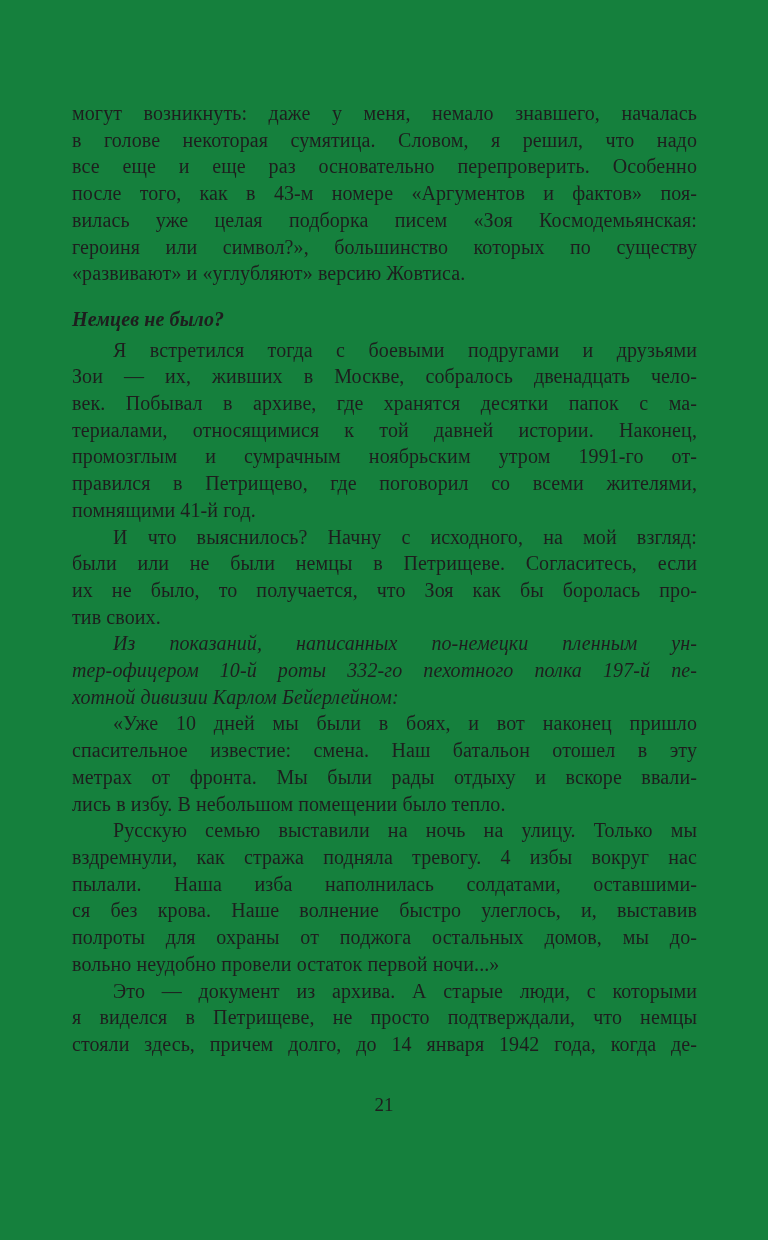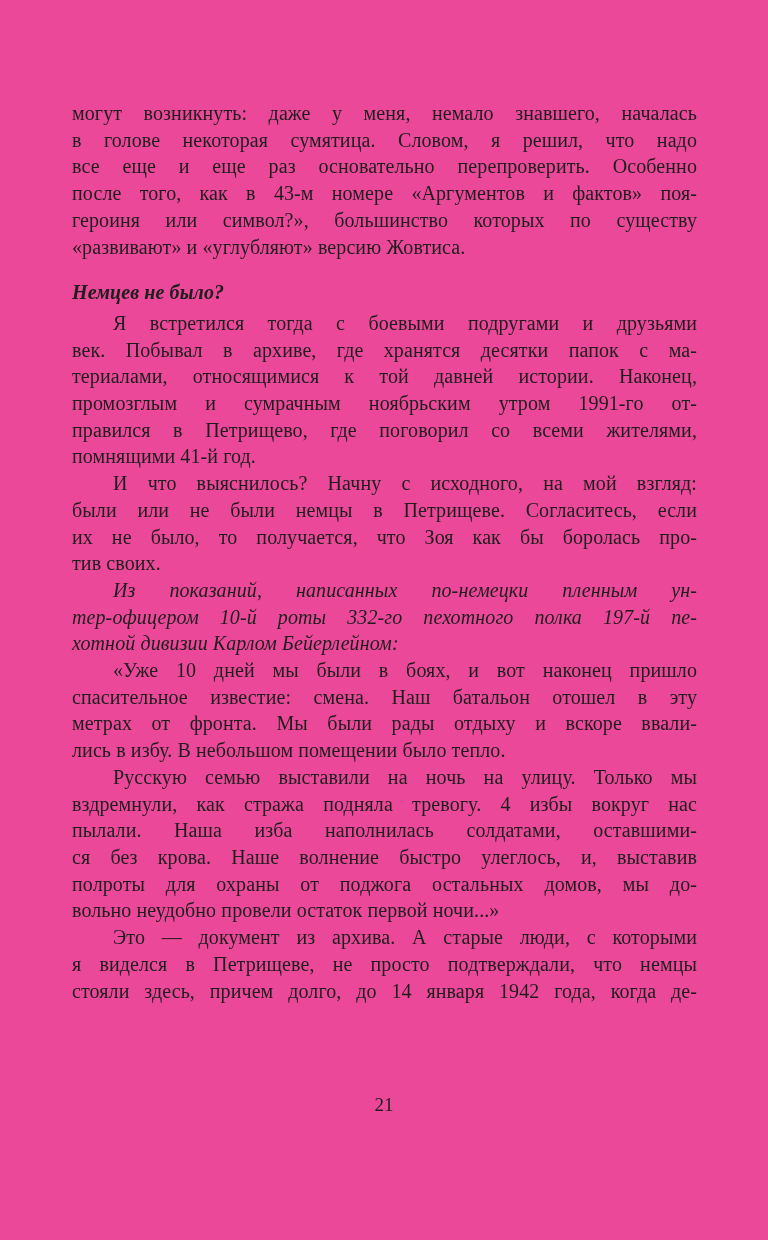--- a/index.html
+++ b/index.html
@@ -11,21 +11,21 @@
     height: 1240px;
     background: #ffffff;
     position: relative;
     overflow: hidden;
     font-family: "Liberation Serif", "DejaVu Serif", serif;
     color: #1e1e1e;
   }
   .page {
     position: absolute;
     inset: 0;
-    background: #ec4899;
+    background: #15803d;
   }
   .text-block {
     position: absolute;
     left: 72px;
     width: 625px;
     top: 100px;
     font-size: 20px;
     line-height: 26.7px;
     letter-spacing: 0.1px;
   }
@@ -62,24 +62,26 @@
 </style>
 </head>
 <body>
 
 <div class="page">
   <div class="text-block">
       <div class="line">могут возникнуть: даже у меня, немало знавшего, началась</div>
       <div class="line">в голове некоторая сумятица. Словом, я решил, что надо</div>
       <div class="line">все еще и еще раз основательно перепроверить. Особенно</div>
       <div class="line">после того, как в 43-м номере «Аргументов и фактов» поя-</div>
+      <div class="line">вилась уже целая подборка писем «Зоя Космодемьянская:</div>
       <div class="line">героиня или символ?», большинство которых по существу</div>
       <div class="line end">«развивают» и «углубляют» версию Жовтиса.</div>
       <div class="heading">Немцев не было?</div>
       <div class="line indent">Я встретился тогда с боевыми подругами и друзьями</div>
+      <div class="line">Зои — их, живших в Москве, собралось двенадцать чело-</div>
       <div class="line">век. Побывал в архиве, где хранятся десятки папок с ма-</div>
       <div class="line">териалами, относящимися к той давней истории. Наконец,</div>
       <div class="line">промозглым и сумрачным ноябрьским утром 1991-го от-</div>
       <div class="line">правился в Петрищево, где поговорил со всеми жителями,</div>
       <div class="line end">помнящими 41-й год.</div>
       <div class="line indent">И что выяснилось? Начну с исходного, на мой взгляд:</div>
       <div class="line">были или не были немцы в Петрищеве. Согласитесь, если</div>
       <div class="line">их не было, то получается, что Зоя как бы боролась про-</div>
       <div class="line end">тив своих.</div>
       <div class="line italic indent">Из показаний, написанных по-немецки пленным ун-</div>

